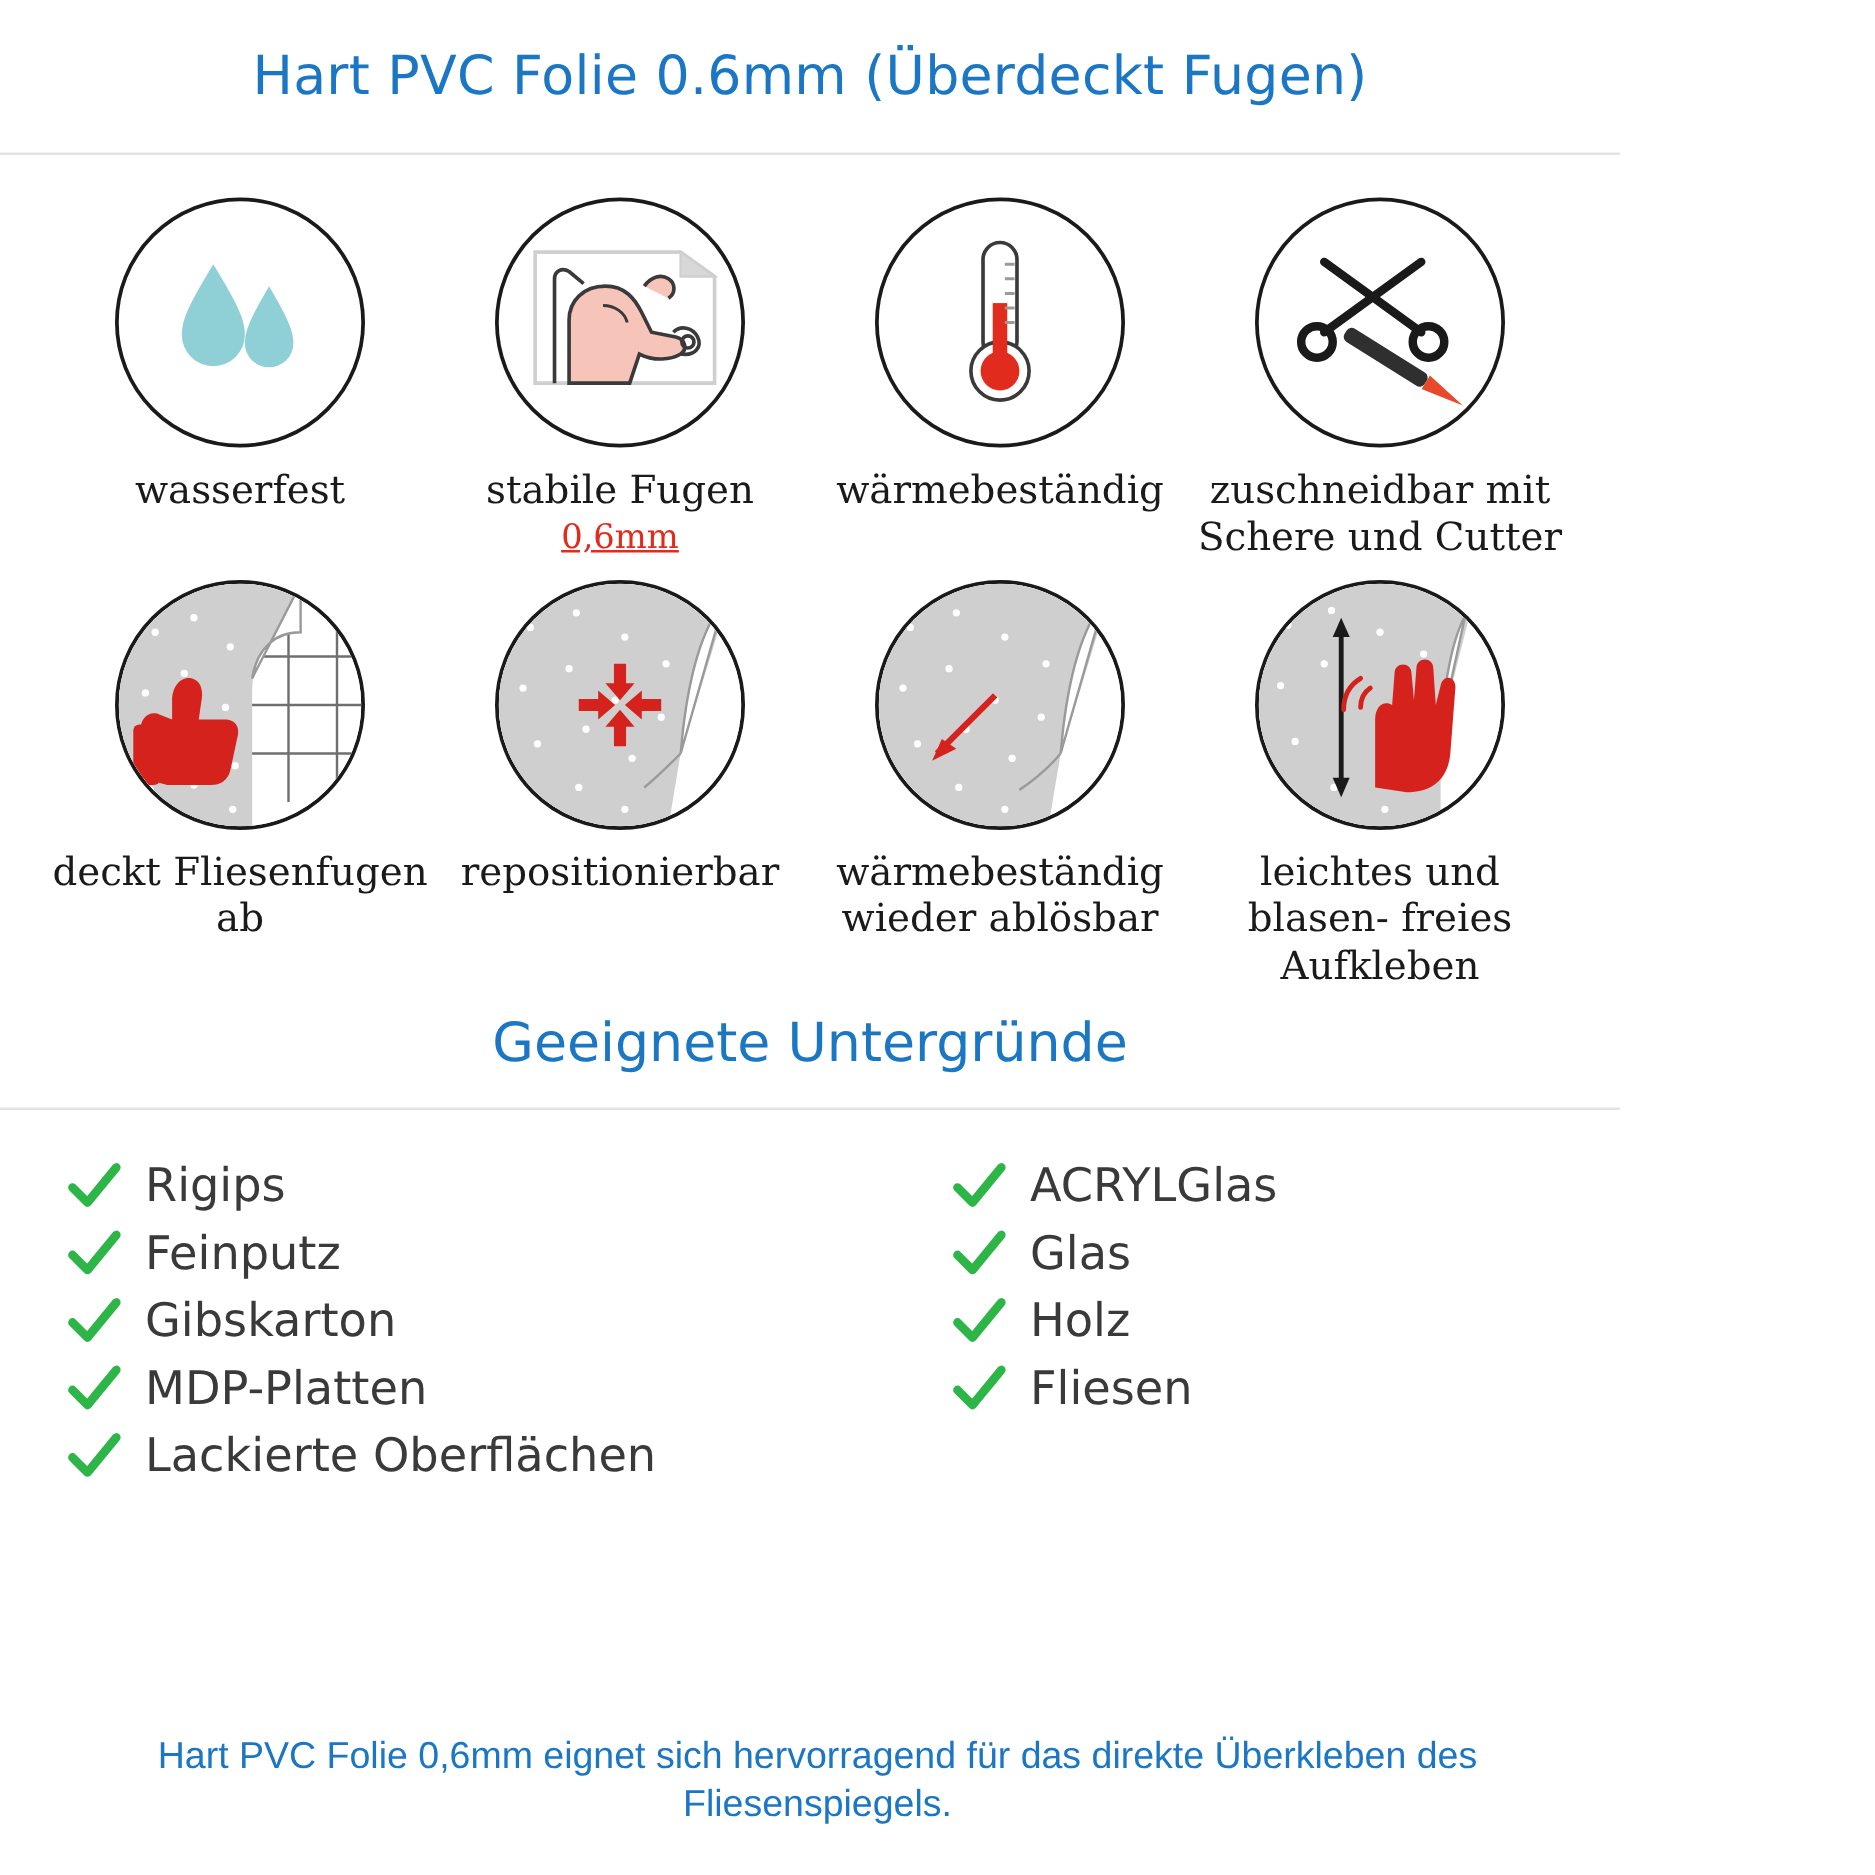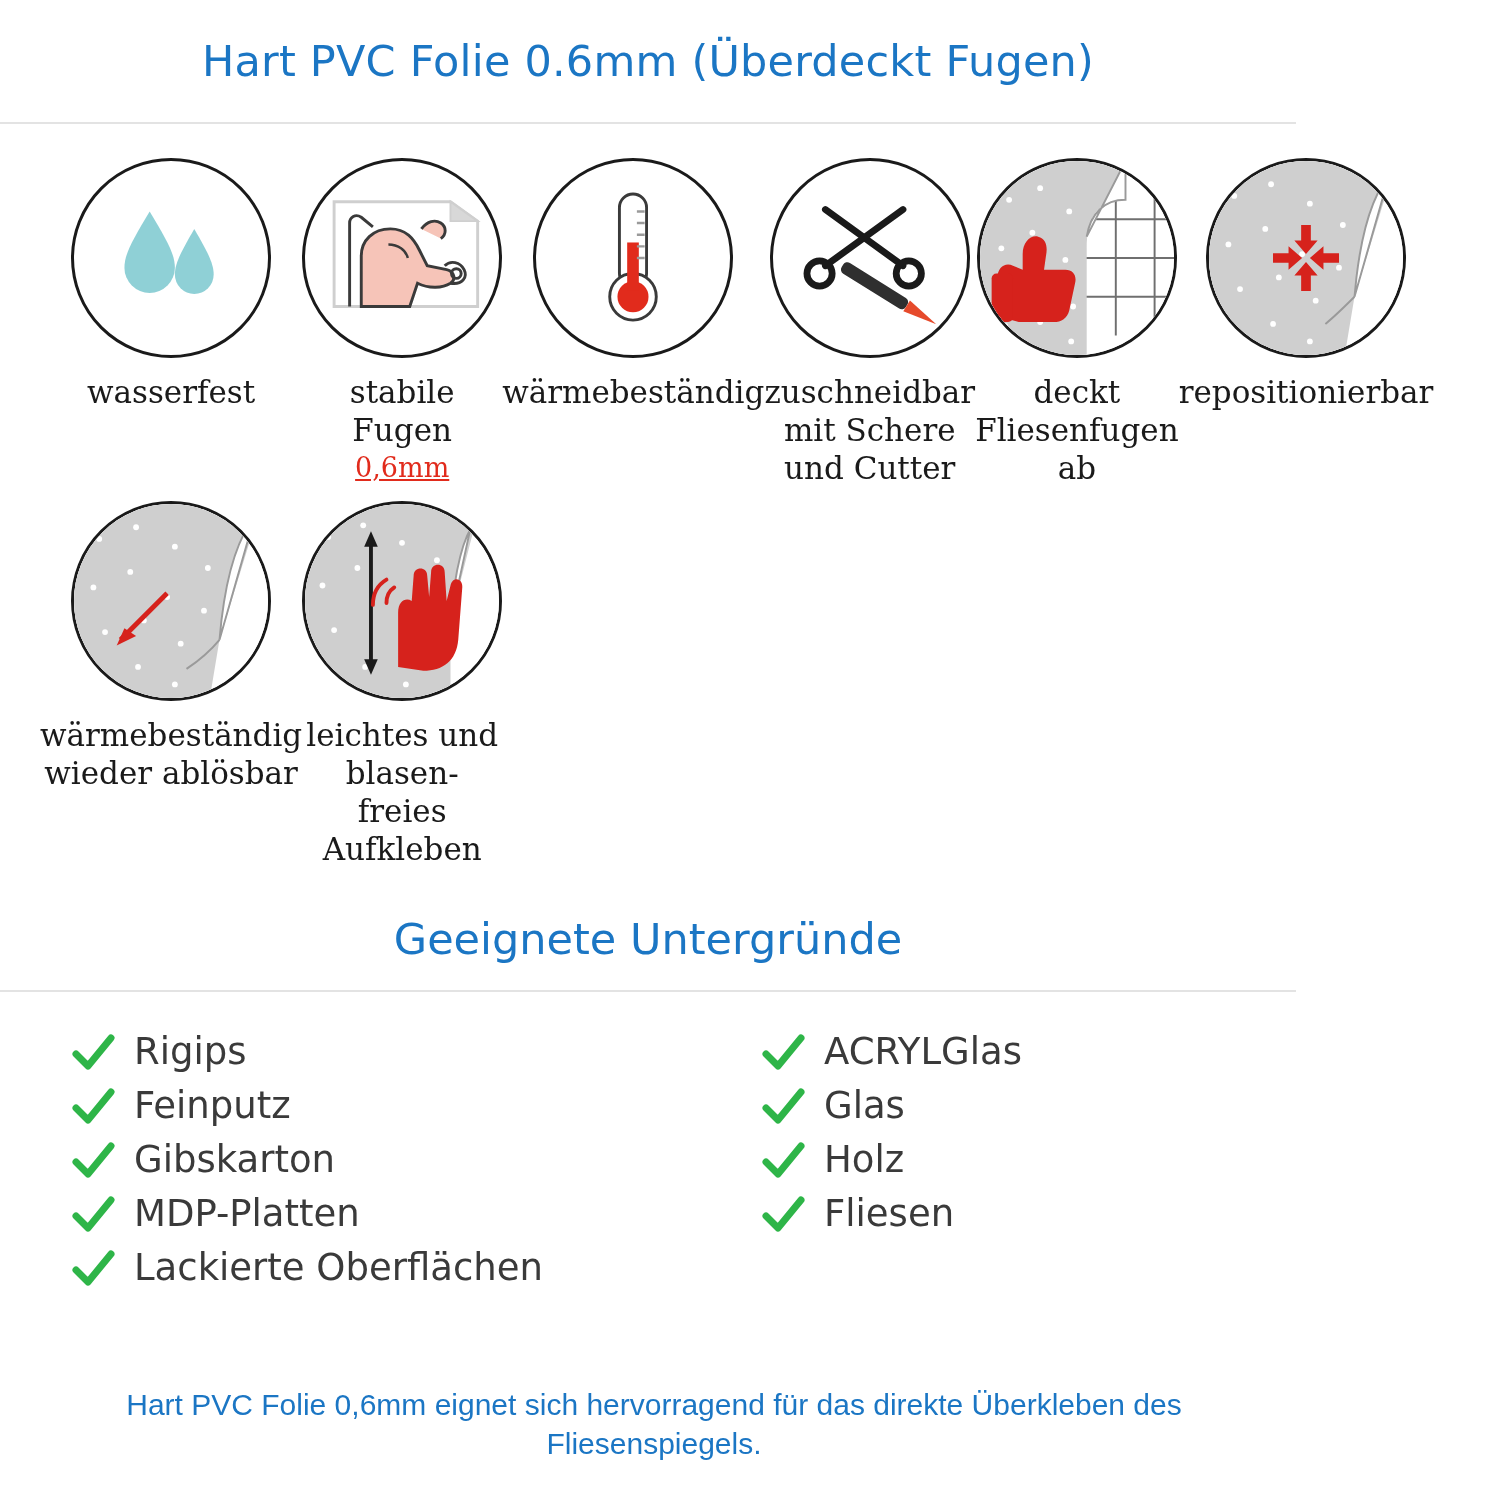--- a/index.html
+++ b/index.html
@@ -33,21 +33,21 @@
     font-size: 43px;
     color: #1b76c4;
     font-family: "DejaVu Sans", sans-serif;
     letter-spacing: 0.2px;
     text-align: center;
   }
   
   .features {
     padding: 34px 40px 0 40px;
     display: grid;
-    grid-template-columns: repeat(6, 1fr);
+    grid-template-columns: repeat(4, 1fr);
     grid-template-rows: auto auto;
     row-gap: 14px;
     column-gap: 0px;
   }
   .feature {
     display: flex;
     flex-direction: column;
     align-items: center;
   }
   .icon-circle {
@@ -76,38 +76,38 @@
   }
   .feature-sub {
     font-size: 27px;
     color: #e12b1c;
     font-family: "DejaVu Serif", serif;
     margin-top: 2px;
     text-decoration: underline;
   }
   
   .section-title-wrap {
-    margin-top: 45px;
+    margin-top: 17px;
     text-align: center;
     padding-bottom: 26px;
     border-bottom: 2px solid #e3e3e3;
   }
   .section-title {
     font-size: 43px;
     color: #1b76c4;
     font-family: "DejaVu Sans", sans-serif;
   }
   
   .checklists {
     display: grid;
     grid-template-columns: 1fr 1fr;
     padding: 38px 0 0 0;
   }
   .check-col {
-    padding-left: 70px;
+    padding-left: 52px;
     box-sizing: border-box;
   }
   .check-col.right {
     padding-left: 112px;
   }
   .check-item {
     display: flex;
     align-items: center;
     margin-bottom: 8px;
   }

